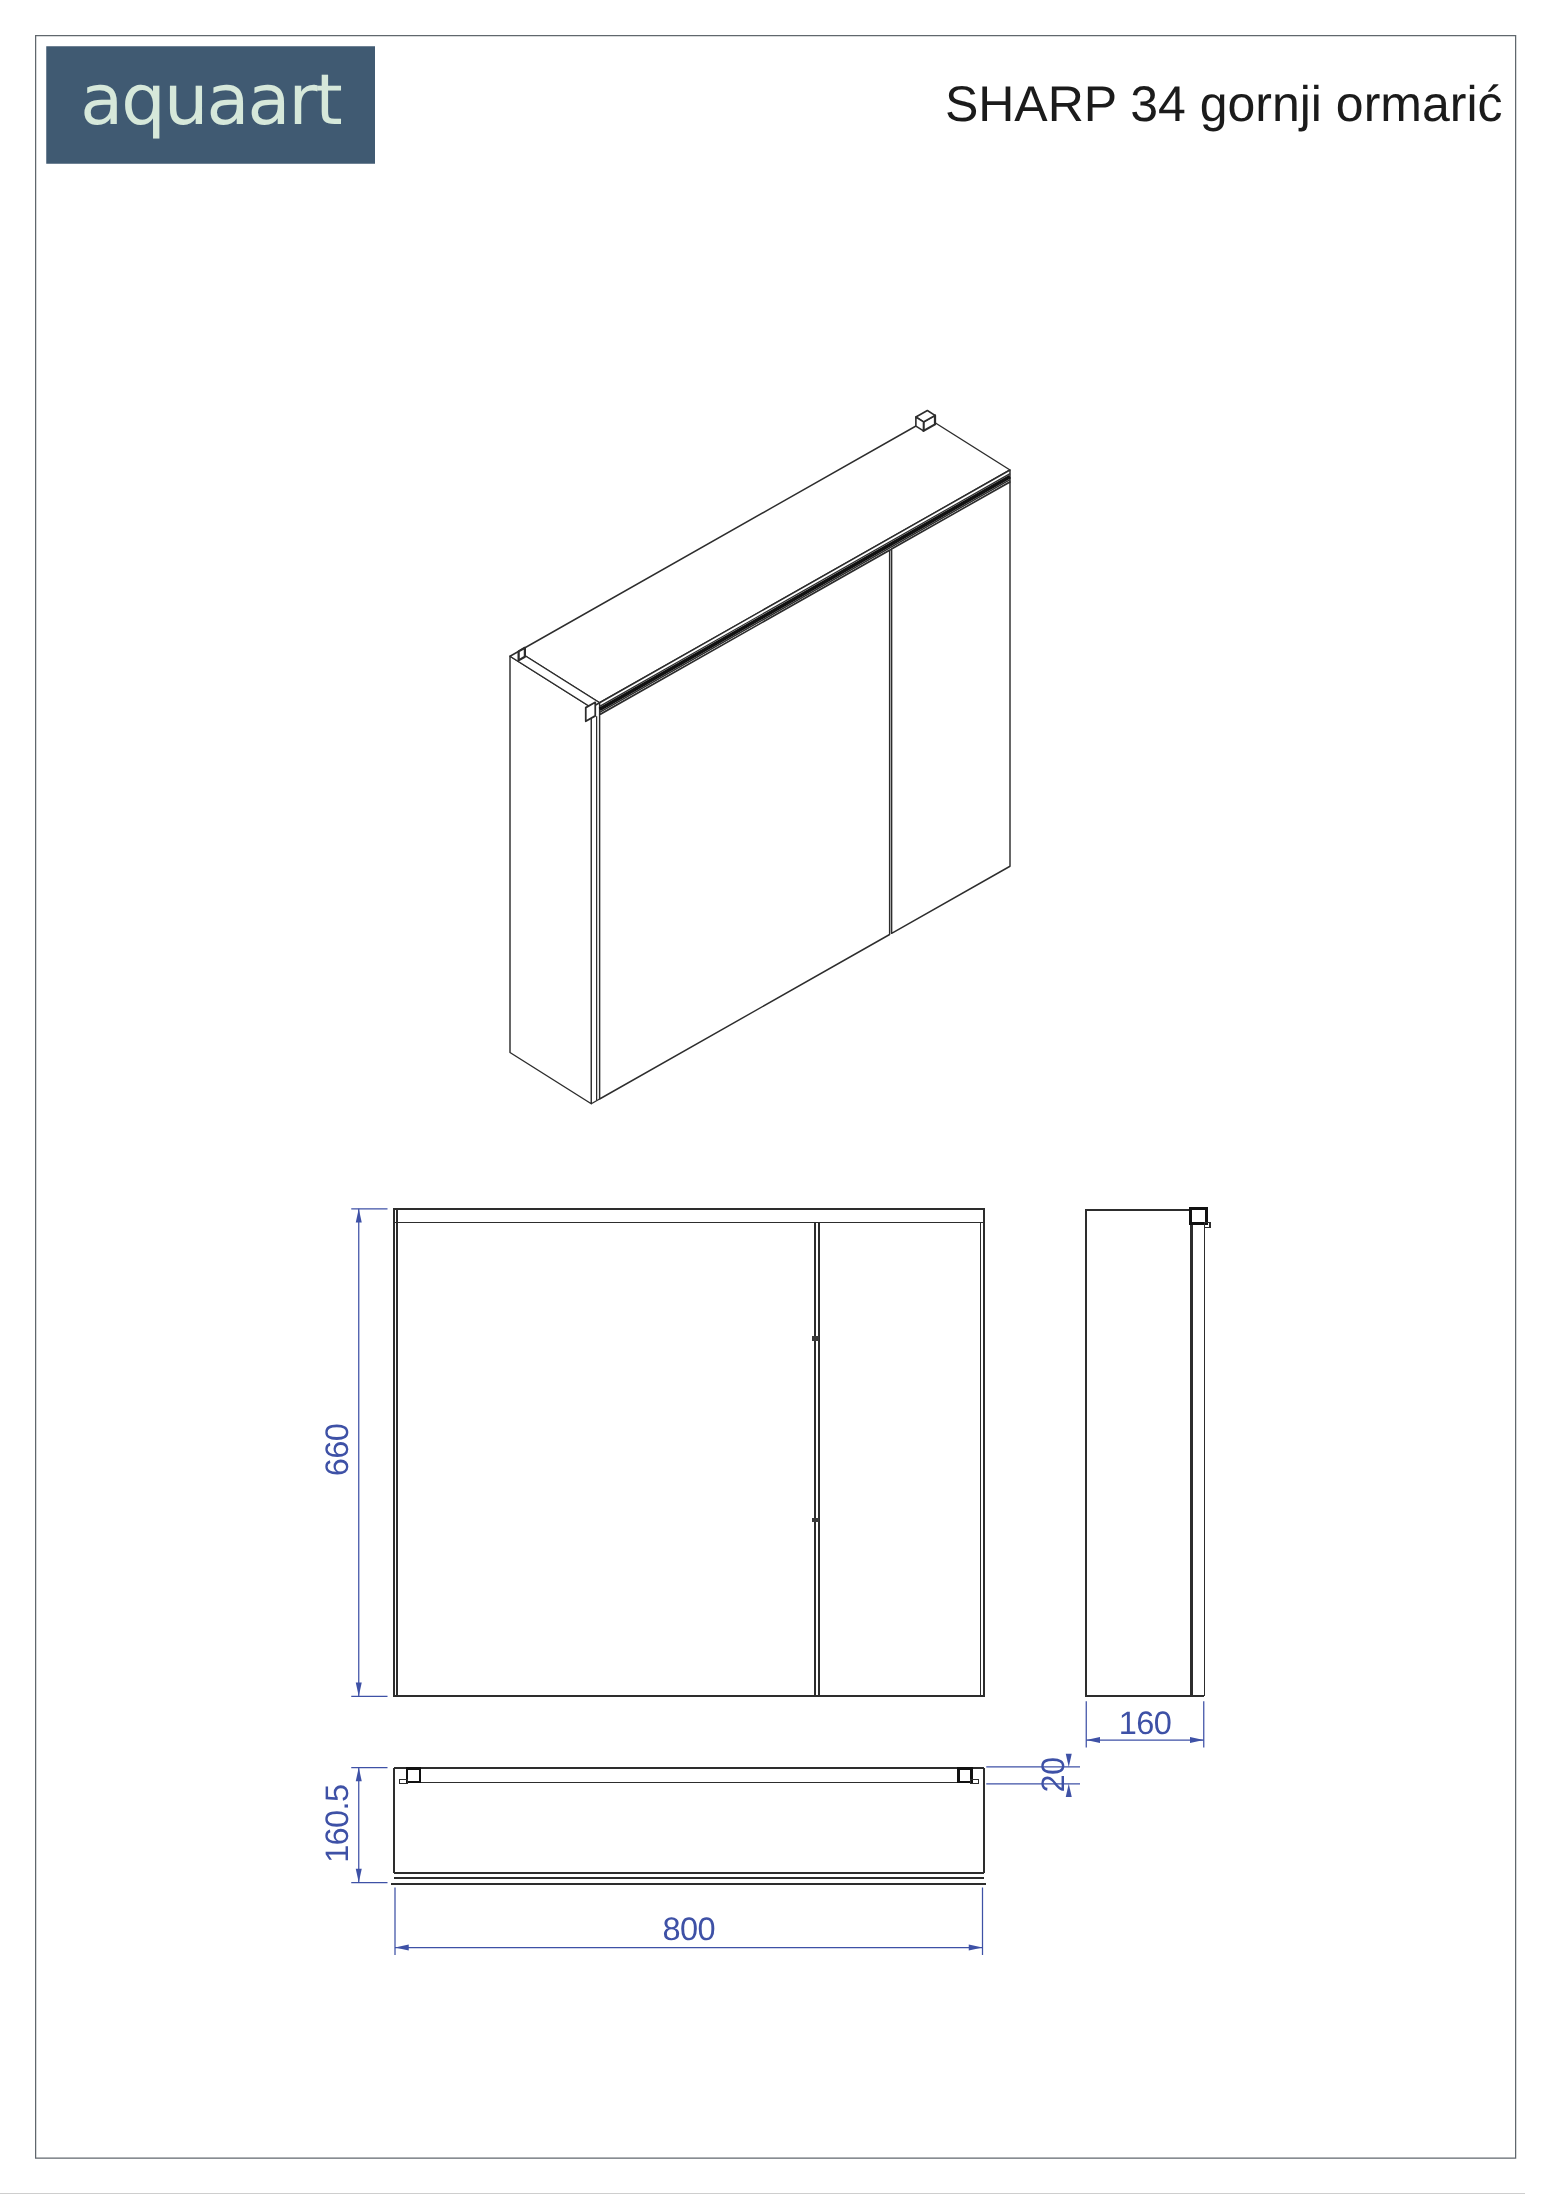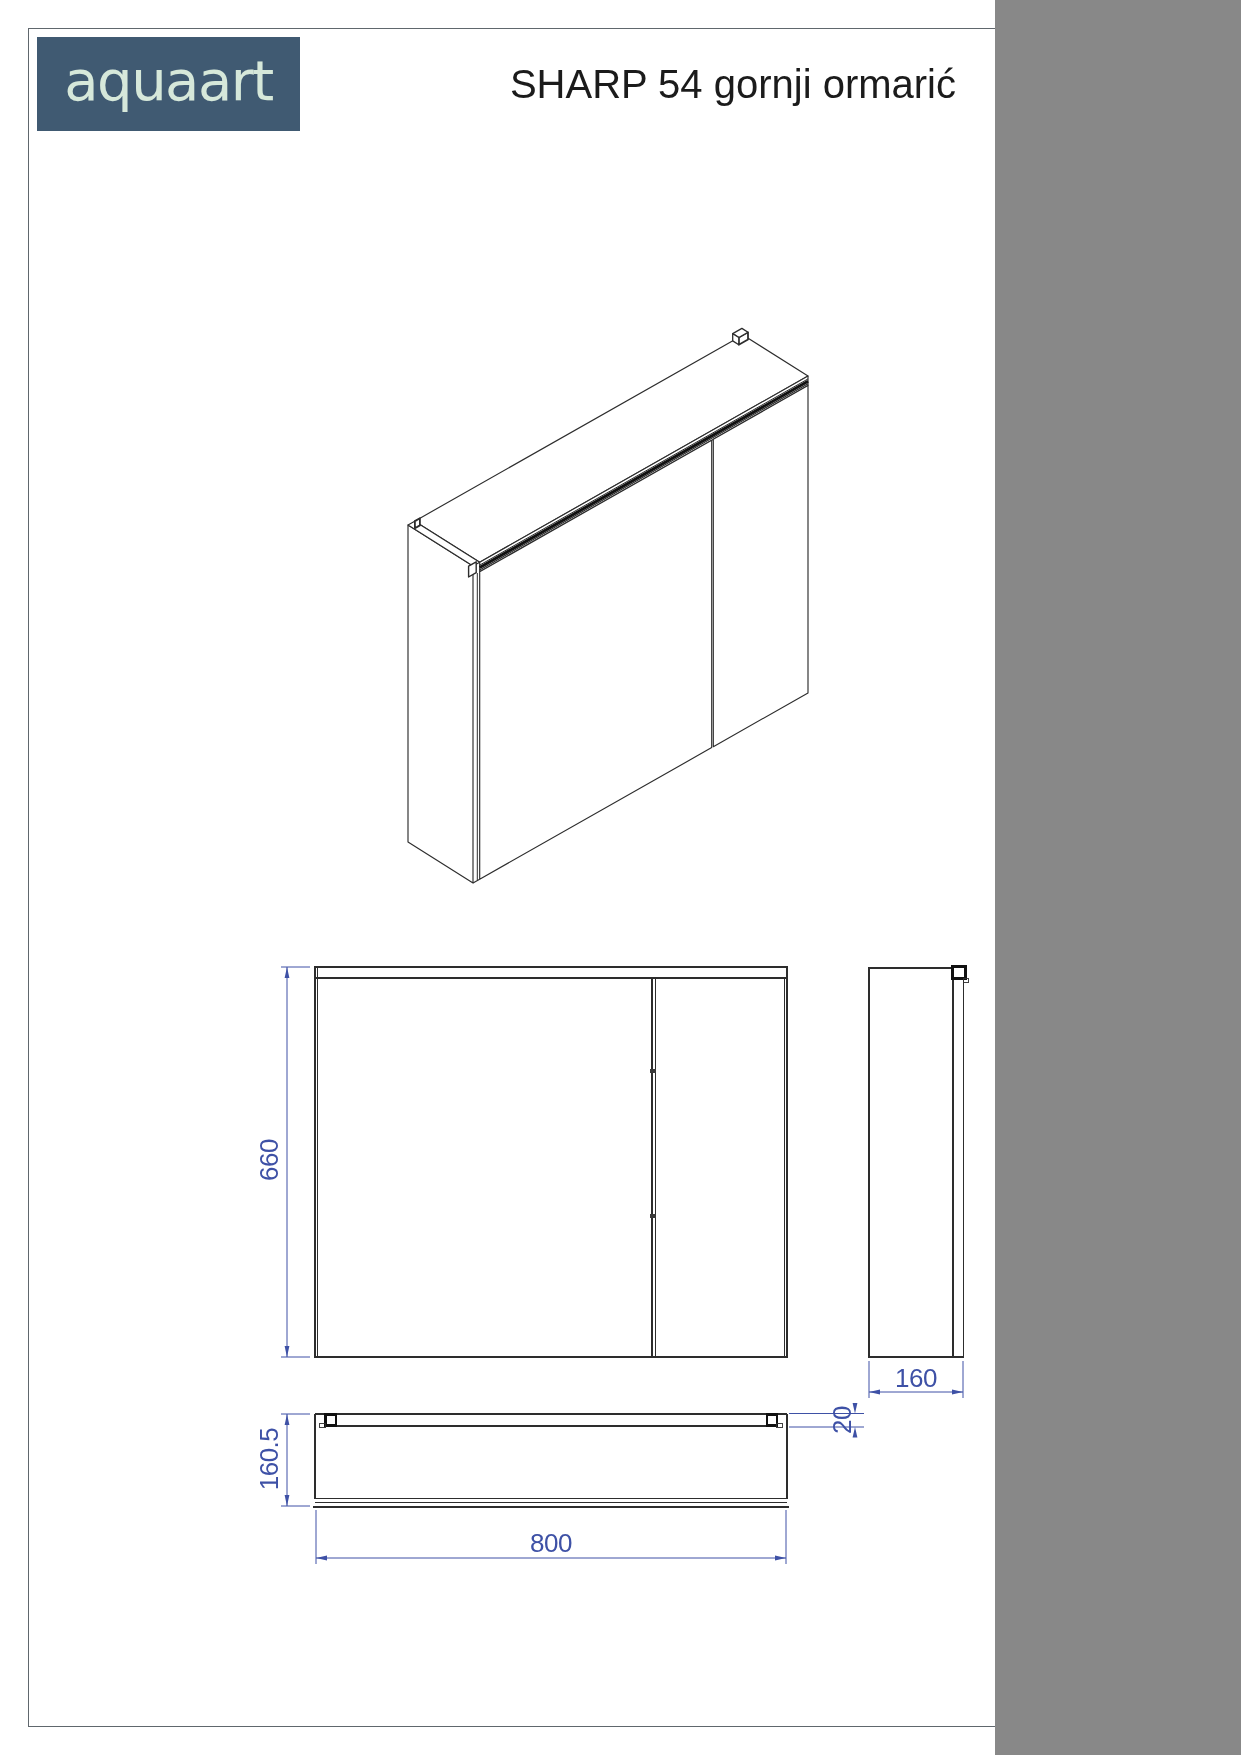--- a/index.html
+++ b/index.html
@@ -1,18 +1,18 @@
 <!DOCTYPE html>
 <html><head>
 <meta charset="utf-8">
 <style>
   html,body{margin:0;padding:0;background:#888;}
   .page{
     position:relative;
-    width:995px;height:1755px;
+    width:1241px;height:1755px;
     background:#ffffff;
     font-family:"Liberation Sans",sans-serif;
     overflow:hidden;
   }
   .page-border{
     position:absolute;left:28px;top:28px;
     width:1183px;height:1697px;
     border:1px solid #60676d;
   }
   .logo-box{
@@ -49,21 +49,21 @@
 <body>
 
 <div class="page">
 
   <div class="page-border"></div>
 
   <div class="logo-box">
     <div class="logo-text">aquaart</div>
   </div>
 
-  <div class="doc-title">SHARP 54 gornji ormarić</div>
+  <div class="doc-title">SHARP 34 gornji ormarić</div>
 
   <svg width="1241" height="1755" viewBox="0 0 1241 1755">
 
     <g fill="#ffffff" stroke="#2d2d2d" stroke-width="1.15" stroke-linejoin="round">
 
       <polygon points="479.7,562.2 808,376 743,335 414.7,521.2"></polygon>
 
       <polygon points="479.7,571.8 808,385.6 808,376 479.7,562.2"></polygon>
 
       <polygon points="473,883 473,566 408,525 408,842"></polygon>

